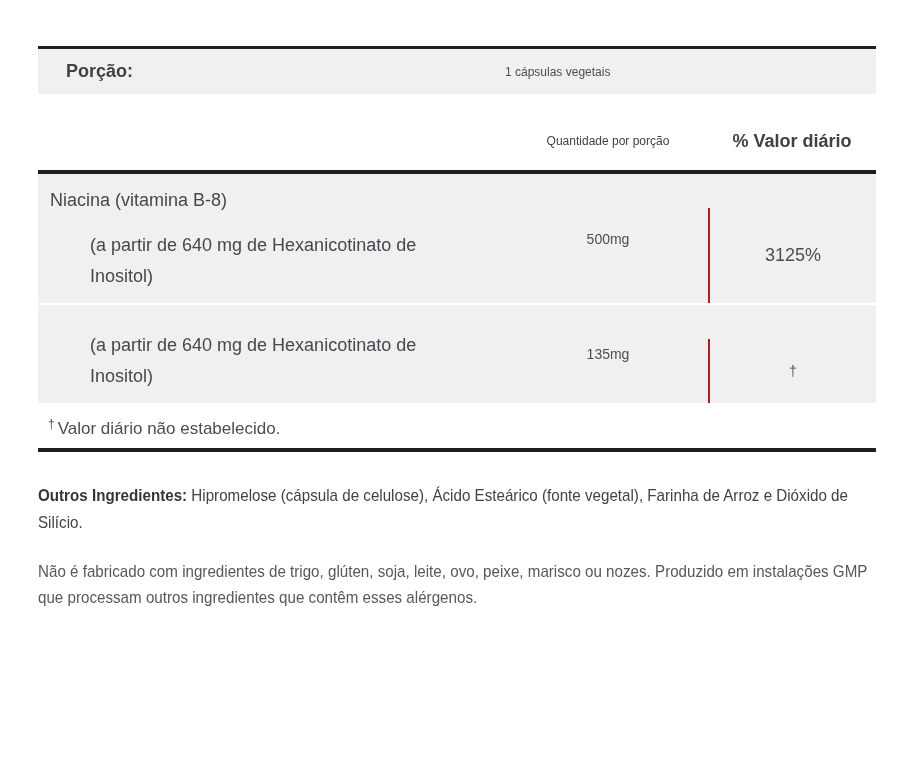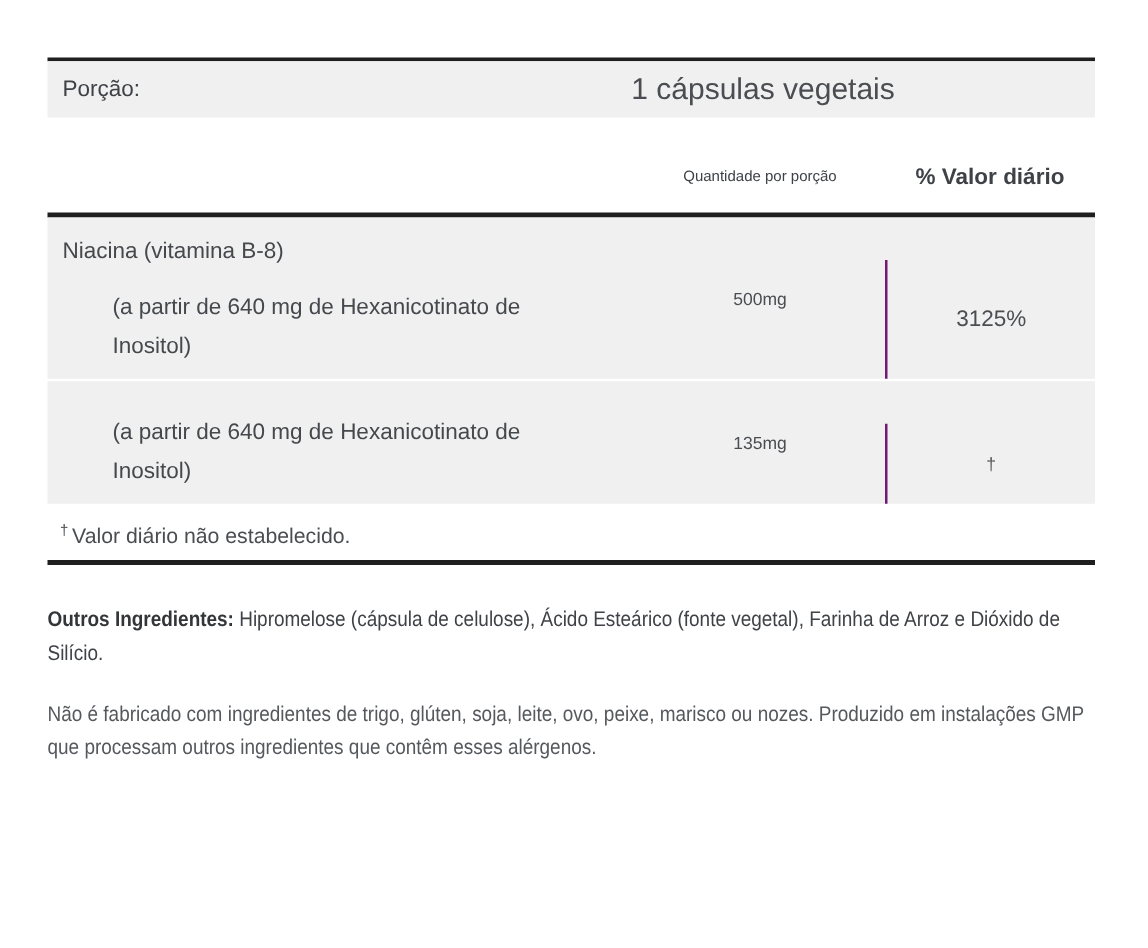--- a/index.html
+++ b/index.html
@@ -6,41 +6,41 @@
   html,body { width:918px; height:758px; background:#ffffff; overflow:hidden; }
   body { font-family:"Liberation Sans", sans-serif; color:#45484c; }
   .container { padding:26px 42px 0 38px; }
 
   .page-title { font-size:26px; font-weight:700; color:#393d42; letter-spacing:0.2px; }
 
   
   .serving-table { margin-top:20px; border-top:3px solid #1f1f1f; }
   .serving-row { display:grid; grid-template-columns:467px 1fr; height:45px;
                  background:#f0f0f0; align-items:center; margin-bottom:2px; }
-  .serving-label { padding-left:12px; font-size:18px; font-weight:400; color:#3e4247; }
-  .serving-value { font-size:24px; color:#4a4d51; }
+  .serving-label { padding-left:28px; font-size:18px; font-weight:700; color:#3e4247; }
+  .serving-value { font-size:12px; color:#4a4d51; }
 
   
   .facts-header { display:grid; grid-template-columns:470px 200px 168px;
                   margin-top:32px; padding-bottom:13px; }
   .hdr-amount { grid-column:2; text-align:right; font-size:12px; font-weight:400;
                 color:#3e4247; line-height:31px; max-width:160px; margin:0 auto; }
   .hdr-dv { grid-column:3; text-align:center; font-size:18px; font-weight:700;
             color:#3e4247; align-self:center; }
 
   
   .facts-table { border-top:4px solid #1f1f1f; }
   .facts-row { display:grid; grid-template-columns:470px 200px 168px;
                background:#f0f0f0; margin-bottom:2px; }
   .name-cell { padding:11px 0 11px 12px; font-size:18px; line-height:31px; color:#45484c; }
   .name-detail { padding-left:40px; max-width:405px;margin-top:14px; }
   .amount-cell { display:flex; align-items:center; justify-content:center;
                  font-size:14px; color:#4a4d51; }
   .dv-cell { display:flex; align-items:center; justify-content:center;
-             font-size:18px; color:#4a4d51; border-left:2px solid #701a75;margin-top:34px; }
+             font-size:18px; color:#4a4d51; border-left:2px solid #b91c1c;margin-top:34px; }
   .dv-dagger { font-size:14px; color:#55585c; }
 
   
   .footnote { padding:12px 0 9px 10px; font-size:17px; color:#4a4d51;
               border-bottom:4px solid #1f1f1f; }
   .footnote .dagger { font-size:12px; vertical-align:6px; margin-right:3px; }
 
   
   .para { width:940px; transform:scaleX(0.892); transform-origin:left top;
           font-size:17px; line-height:27px; }

